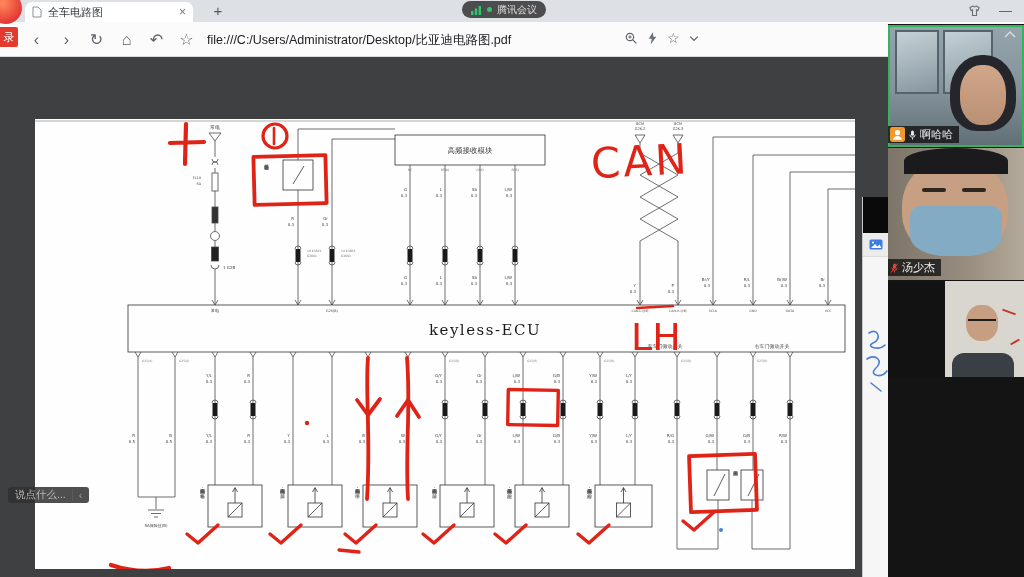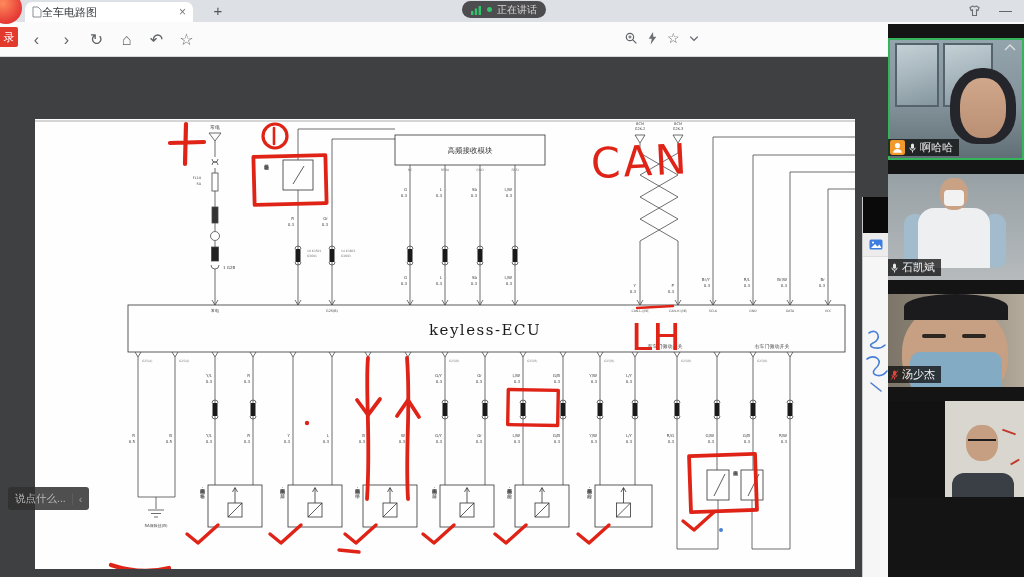--- a/index.html
+++ b/index.html
@@ -1,21 +1,21 @@
 <!DOCTYPE html>
 <html><head>
 <meta charset="utf-8">
 <style>
 *{margin:0;padding:0;box-sizing:border-box}
 html,body{width:1024px;height:577px;overflow:hidden;font-family:"Liberation Sans",sans-serif}
 .stage{position:relative;width:1024px;height:577px;background:#3e4042;overflow:hidden}
 
 
 .tabbar{position:absolute;left:0;top:0;width:1024px;height:22px;background:#dde0e4}
-.tab{position:absolute;left:25px;top:2px;width:168px;height:20px;background:#fff;border-radius:7px 7px 0 0;display:flex;align-items:center;padding:0 7px;font-size:11px;color:#3c4043;}
+.tab{position:absolute;left:25px;top:2px;width:168px;height:20px;background:#fff;border-radius:7px 7px 0 0;display:flex;align-items:center;padding:0 7px;font-size:11px;color:#3c4043;gap:6px}
 .tab-title{flex:1;white-space:nowrap;overflow:hidden}
 .tab-close{color:#777;font-size:12px;cursor:default}
 .newtab{position:absolute;left:208px;top:2px;width:20px;height:18px;color:#555;font-size:15px;text-align:center;line-height:18px}
 .toolbar{position:absolute;left:0;top:22px;width:1024px;height:35px;background:#fbfbfc;border-bottom:1px solid #d8d8d8}
 .navicons{position:absolute;left:28px;top:22px;height:35px;display:flex;align-items:center;gap:13px;color:#5f6368;font-size:16px}
 .navicons span{display:inline-block;width:17px;text-align:center}
 .url{position:absolute;left:207px;top:32px;font-size:12.5px;color:#202124;white-space:nowrap}
 .addr-icons{position:absolute;left:625px;top:30px;display:flex;align-items:center;gap:9px}
 .addr-icons svg,.addr-icons span{display:block}
 .addr-star{color:#5f6368;font-size:14px}
@@ -38,30 +38,30 @@
 .page{position:absolute;left:35px;top:62px;width:820px;height:450px;background:#fefefe}
 .vlabel{position:absolute;writing-mode:vertical-rl;text-orientation:upright;font-size:4.5px;line-height:1.1;color:#555;white-space:nowrap;letter-spacing:0}
 svg{font-family:"DejaVu Sans",sans-serif}
 
 
 .float-panel{position:absolute;left:862px;top:140px;width:26px;height:432px;background:#f6f6f6;border-left:1px solid #c9c9c9;z-index:20}
 .fp-black{width:100%;height:36px;background:#0a0a0a}
 .fp-iconrow{height:24px;background:#ececec;display:flex;align-items:center;justify-content:center;border-bottom:1px solid #ddd}
 
 
-.chat{position:absolute;left:8px;top:487px;height:23px;background:rgba(48,48,48,.85);border-radius:3px;display:flex;align-items:center;padding:0 7px;gap:6px;z-index:25}
+.chat{position:absolute;left:8px;top:487px;height:16px;background:rgba(48,48,48,.85);border-radius:3px;display:flex;align-items:center;padding:0 7px;gap:6px;z-index:25}
 .chat-text{color:#b9b9b9;font-size:10.5px;white-space:nowrap}
 .chat-div{width:1px;height:12px;background:#5c5c5c}
 .chat-col{color:#9f9f9f;font-size:11px}
 
 
 .sidebar{position:absolute;left:888px;top:24px;width:136px;height:553px;background:#141414;z-index:50;display:flex;flex-direction:column}
 .sb-header{height:22px;background:#242424;display:flex;align-items:center;gap:4px;padding:0 6px;flex:none}
 .sb-header .speaktext{color:#cdcdcd;font-size:10px;white-space:nowrap}
-.tile{position:relative;overflow:hidden;flex:none;background:#222;margin-top:14px}
+.tile{position:relative;overflow:hidden;flex:none;background:#222;margin-top:1px}
 .tile.active{box-shadow:inset 0 0 0 2px #35b45c}
 .nametag{position:absolute;left:0;bottom:4px;background:rgba(12,12,12,.75);display:flex;align-items:center;gap:3px;padding:1px 6px 1px 2px;z-index:6}
 .nametag .pname{color:#efefef;font-size:11px;white-space:nowrap}
 .mic{width:9px;height:12px;flex:none}
 .mic rect{fill:#e6e6e6}.mic path,.mic line{stroke:#e6e6e6;stroke-width:1.3;fill:none}
 .mic .slash{display:none}
 .mic.muted rect{fill:#e0443c}.mic.muted path,.mic.muted line{stroke:#e0443c}
 .mic.muted .slash{display:block;stroke:#e0443c;stroke-width:1.3}
 .host{width:15px;height:15px;flex:none}
 .chev{position:absolute;right:8px;top:6px;opacity:.85;z-index:6}
@@ -120,20 +120,21 @@
   </div>
   <div class="toolbar"></div>
   <div class="navicons">
     <span>‹</span>
     <span>›</span>
     <span>↻</span>
     <span>⌂</span>
     <span>↶</span>
     <span>☆</span>
   </div>
+  <div class="url">file:///C:/Users/Administrator/Desktop/比亚迪电路图.pdf</div>
   <div class="addr-icons">
     <svg width="13" height="13" viewBox="0 0 11 11">
         <circle cx="4.2" cy="4.2" r="3.1" fill="none" stroke="#5f6368"></circle>
         <line x1="6.6" y1="6.6" x2="9.6" y2="9.6" stroke="#5f6368"></line>
         <line x1="4.2" y1="2.9" x2="4.2" y2="5.5" stroke="#5f6368" stroke-width=".9"></line>
         <line x1="2.9" y1="4.2" x2="5.5" y2="4.2" stroke="#5f6368" stroke-width=".9"></line>
       </svg>
     <svg width="11" height="13" viewBox="0 0 9 12">
         <path d="M5 0 L1 6.2 H3.8 L2.8 11.5 L8 4.4 H5.2 Z" fill="#6a6f74"></path>
       </svg>
@@ -145,21 +146,21 @@
   <div class="logo-circle"></div>
   <div class="record-badge">录</div>
 
   <div class="pill">
     <svg width="11" height="10" viewBox="0 0 11 10">
         <rect x="0" y="6" width="2.4" height="4" fill="#31c46b"></rect>
         <rect x="3.8" y="3.5" width="2.4" height="6.5" fill="#31c46b"></rect>
         <rect x="7.6" y="1" width="2.4" height="9" fill="#31c46b"></rect>
       </svg>
     <span class="green-dot"></span>
-    <span class="pill-label">正在讲话</span>
+    <span class="pill-label">腾讯会议</span>
   </div>
 
   <div class="pdf">
     <div class="page" id="page">
       <svg id="diag" viewBox="0 0 820 450" width="820" height="450">
         <g id="static" stroke="#4a4a4a" stroke-width="0.8" fill="none">
           <line x1="0" y1="2" x2="820" y2="2" stroke="#999"></line>
 
           <rect x="93" y="186" width="717" height="47" stroke="#333"></rect>
 
@@ -510,38 +511,22 @@
         <svg class="mic" viewBox="0 0 12 14">
             <rect x="4" y="1" width="4" height="7" rx="2"></rect>
             <path d="M2.5 6.5a3.5 3.5 0 0 0 7 0"></path>
             <line x1="6" y1="10.5" x2="6" y2="13"></line>
             <line class="slash" x1="1.5" y1="13" x2="10.5" y2="1"></line>
           </svg>
         <span class="pname">啊哈哈</span>
       </div>
     </div>
 
-    <div class="tile v2" style="height:106px">
-      <div class="arm2l"></div>
-      <div class="arm2r"></div>
-      <div class="vest2"></div>
-      <div class="head2"></div>
-      <div class="mask2"></div>
-      <div class="nametag">
-        <svg class="mic" viewBox="0 0 12 14">
-            <rect x="4" y="1" width="4" height="7" rx="2"></rect>
-            <path d="M2.5 6.5a3.5 3.5 0 0 0 7 0"></path>
-            <line x1="6" y1="10.5" x2="6" y2="13"></line>
-            <line class="slash" x1="1.5" y1="13" x2="10.5" y2="1"></line>
-          </svg>
-        <span class="pname">石凯斌</span>
-      </div>
-    </div>
-
-    <div class="tile v3" style="height:93px">
+
+    <div class="tile v3" style="height:132px">
       <div class="face3"></div>
       <div class="hair3"></div>
       <div class="brow3l"></div>
       <div class="brow3r"></div>
       <div class="mask3"></div>
       <div class="nametag">
         <svg class="mic muted" viewBox="0 0 12 14">
             <rect x="4" y="1" width="4" height="7" rx="2"></rect>
             <path d="M2.5 6.5a3.5 3.5 0 0 0 7 0"></path>
             <line x1="6" y1="10.5" x2="6" y2="13"></line>

